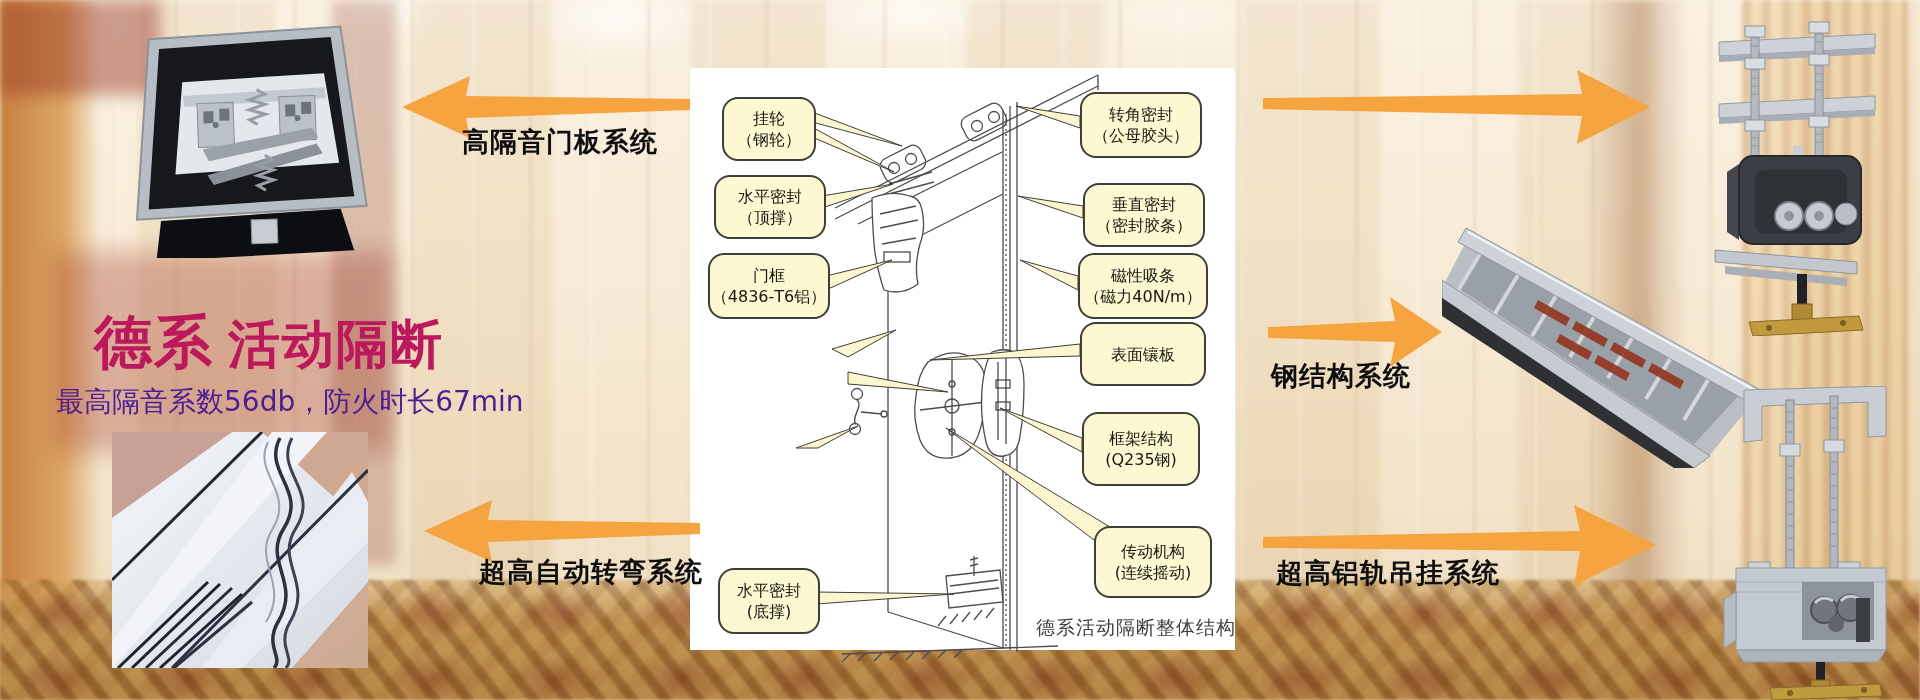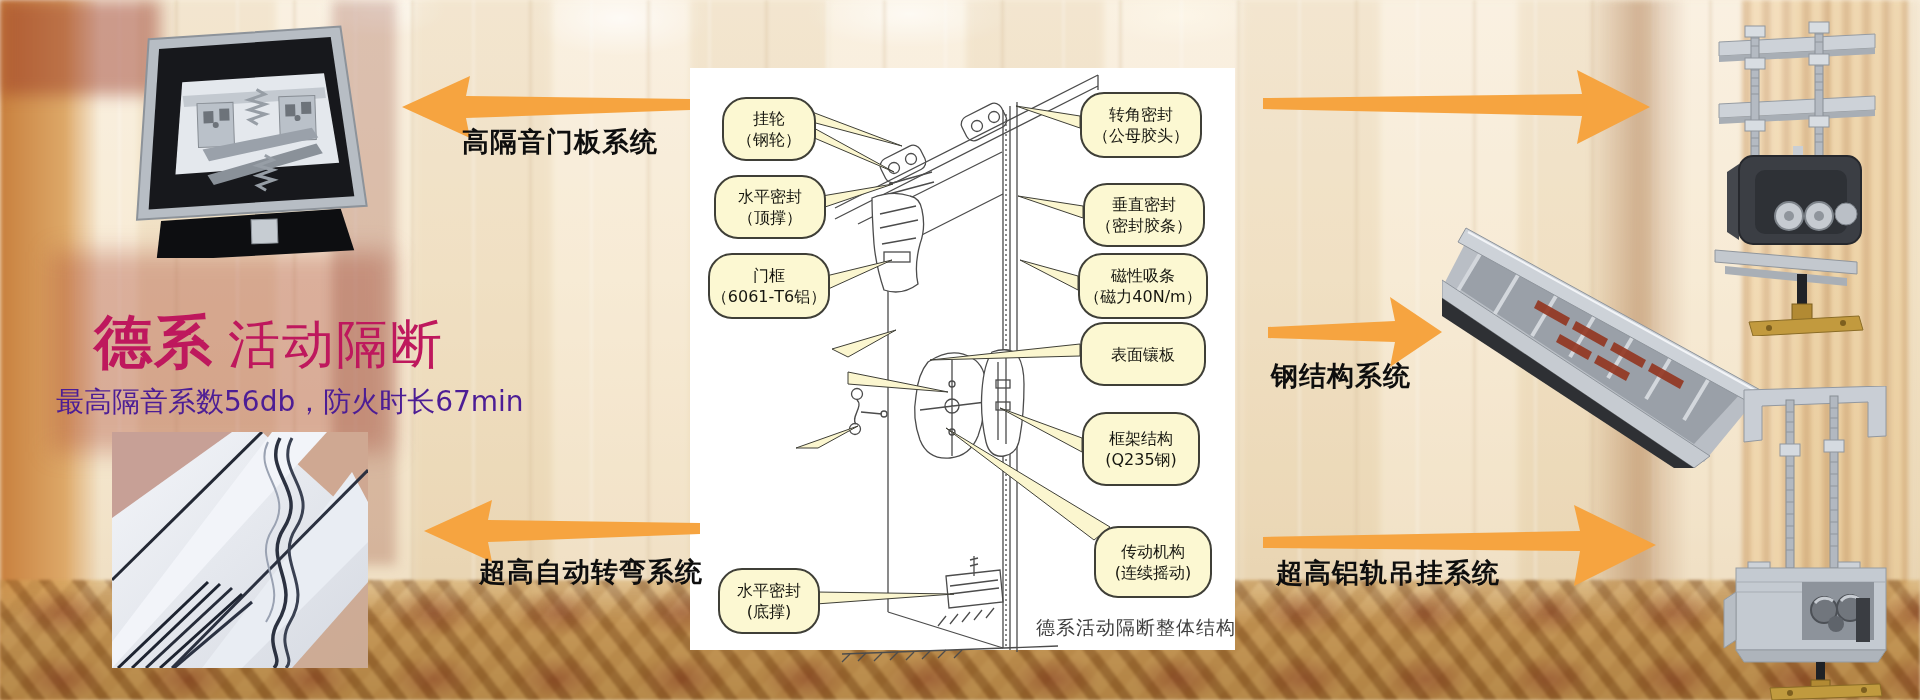--- a/index.html
+++ b/index.html
@@ -25,29 +25,29 @@
      background:
        radial-gradient(closest-side,rgba(122,40,26,.4),rgba(122,40,26,0) 72%) 0 0/124px 66px,
        repeating-linear-gradient(52deg,rgba(118,68,20,.32) 0 10px,rgba(224,180,106,.3) 10px 26px),
        repeating-linear-gradient(-48deg,rgba(140,86,30,.26) 0 13px,rgba(0,0,0,0) 13px 30px),
        linear-gradient(180deg,rgba(186,134,62,.25),#b98a4e 35%,#a3763b 100%);
      filter:blur(1.5px);}
   
   .center-panel{left:690px;top:68px;width:545px;height:582px;background:#ffffff;}
   .svg-layer{left:0;top:0;width:1920px;height:700px;pointer-events:none;}
   
-  .callout{position:absolute;background:#FCF8D2;border:2px solid #3F3F37;border-radius:24px;
+  .callout{position:absolute;background:#FCF8D2;border:2px solid #3F3F37;border-radius:16px;
            display:flex;flex-direction:column;align-items:center;justify-content:center;
            font-size:16px;line-height:21px;font-weight:500;color:#16160f;white-space:nowrap;z-index:5;}
   .caption{position:absolute;left:1036px;top:615px;font-size:19px;letter-spacing:1px;color:#3f3f3f;z-index:5;}
   
   .syslabel{position:absolute;font-weight:700;font-size:27px;letter-spacing:1px;color:#0e0e0e;z-index:5;}
   .hero-title{position:absolute;left:94px;top:304px;display:flex;align-items:baseline;z-index:5;color:#be185d;}
   .hero-title .t-bold{font-size:58px;font-weight:900;letter-spacing:2px;}
-  .hero-title .t-rest{font-size:52px;font-weight:400;margin-left:14px;letter-spacing:2px;}
+  .hero-title .t-rest{font-size:52px;font-weight:700;margin-left:14px;letter-spacing:2px;}
   .hero-sub{position:absolute;left:56px;top:383px;font-size:28px;font-weight:400;color:#4c1d95;z-index:5;}
   .photo{position:absolute;z-index:3;}
 </style>
 </head>
 <body>
 
 <div id="stage">
 
   <div class="abs bg-base"></div>
   <div class="abs bg-glow"></div>
@@ -271,21 +271,21 @@
   <div class="callout" style="left:722px;top:97px;width:90px;height:60px">
     <div>挂轮</div>
     <div>（钢轮）</div>
   </div>
   <div class="callout" style="left:714px;top:175px;width:108px;height:60px">
     <div>水平密封</div>
     <div>（顶撑）</div>
   </div>
   <div class="callout" style="left:708px;top:253px;width:118px;height:62px">
     <div>门框</div>
-    <div>（6061-T6铝）</div>
+    <div>（4836-T6铝）</div>
   </div>
   <div class="callout" style="left:718px;top:568px;width:98px;height:62px">
     <div>水平密封</div>
     <div>(底撑)</div>
   </div>
 
   <div class="callout" style="left:1080px;top:92px;width:118px;height:62px">
     <div>转角密封</div>
     <div>（公母胶头）</div>
   </div>

